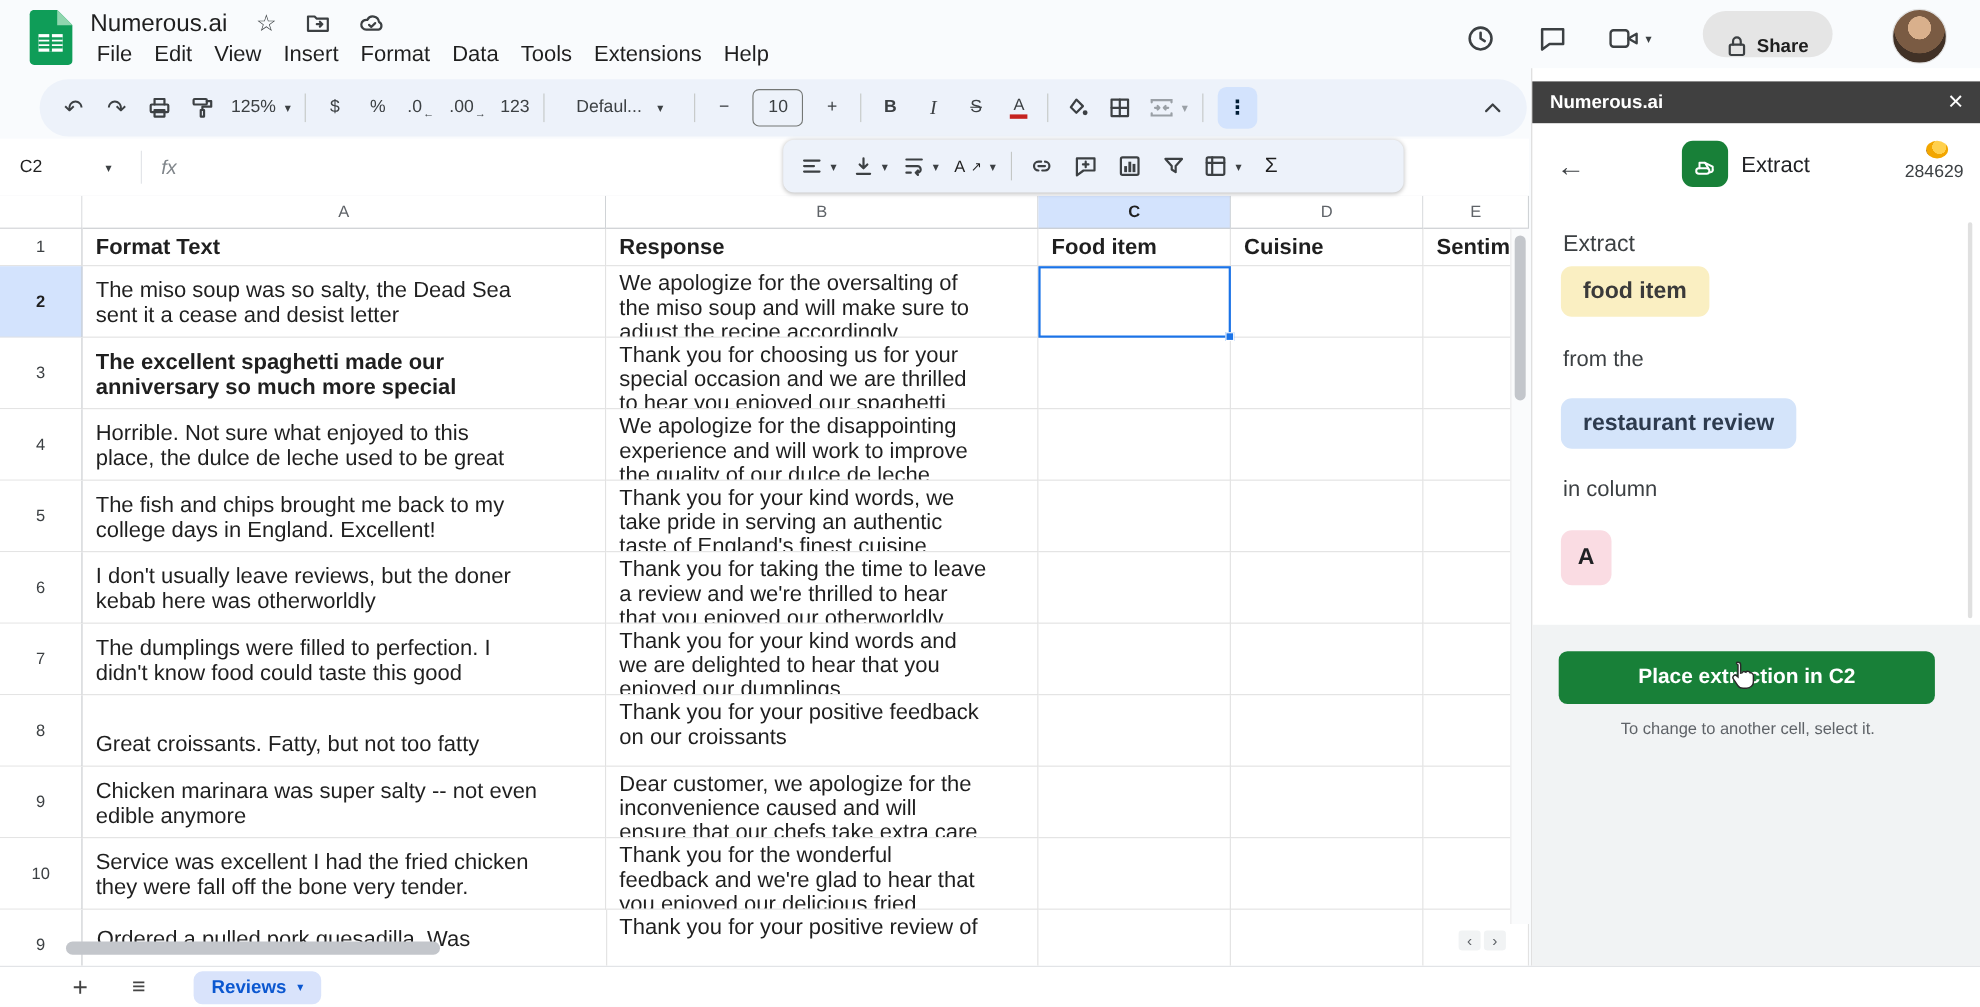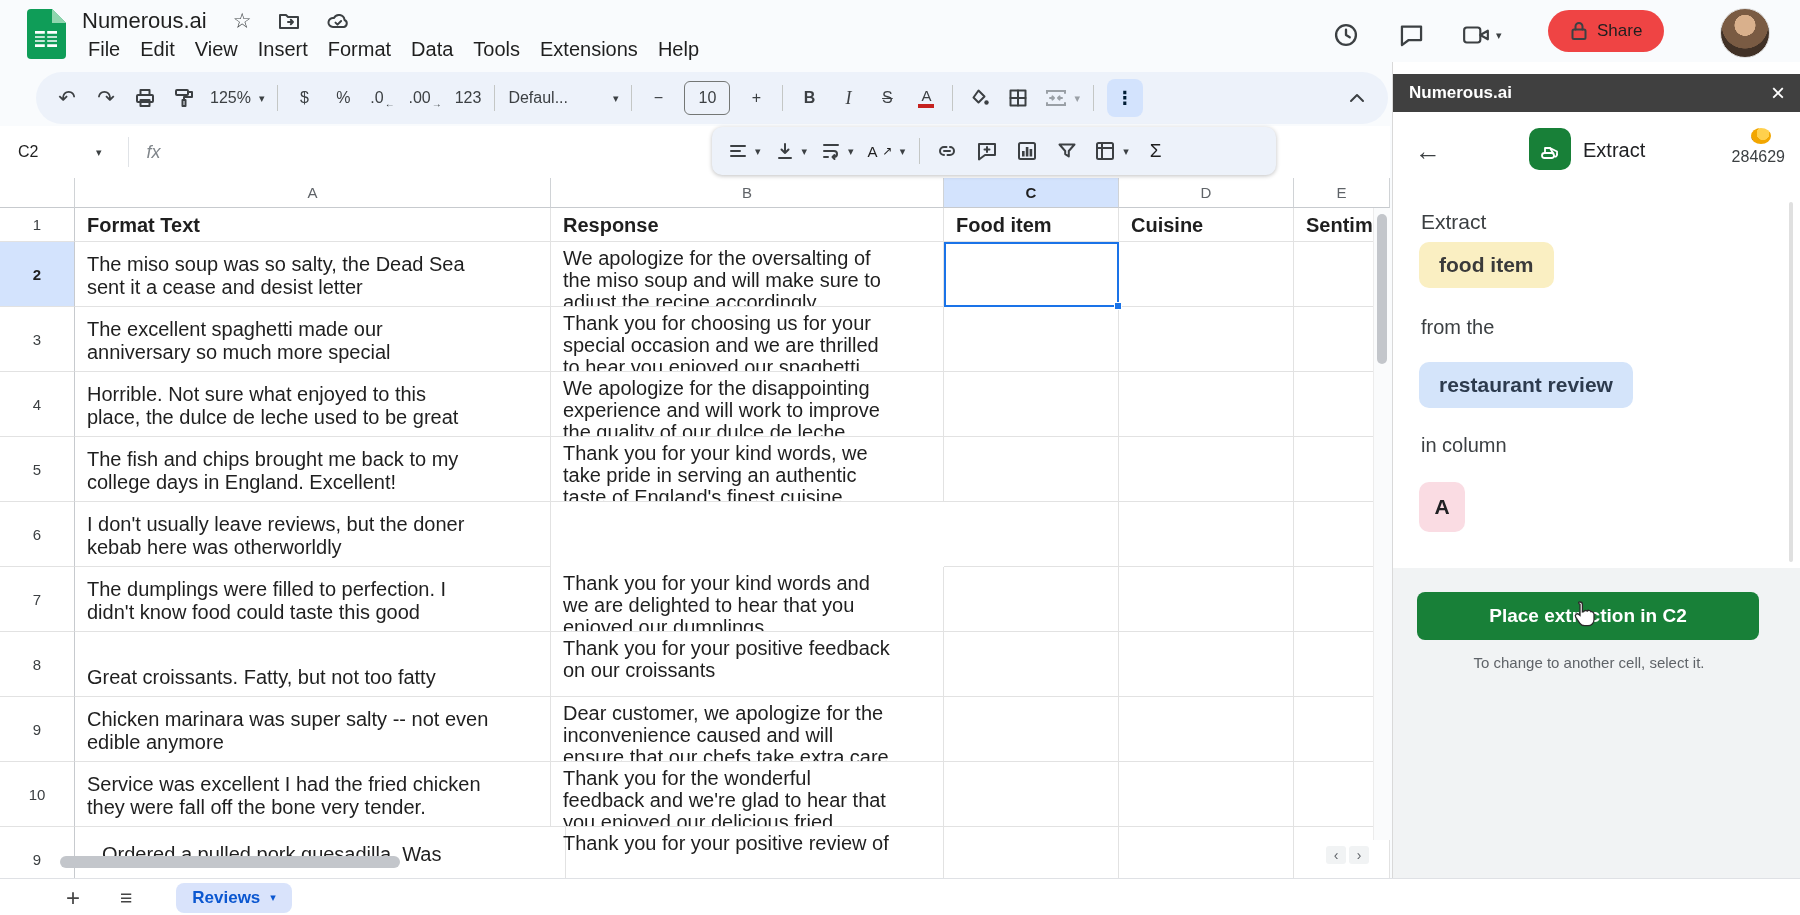--- a/index.html
+++ b/index.html
@@ -7,21 +7,21 @@
        font-family:"Liberation Sans","DejaVu Sans",sans-serif;color:#1f1f1f;}
   .abs{position:absolute;}
   .flex{display:flex;align-items:center;}
   svg{display:block;}
   .ic{stroke:#3c4043;fill:none;stroke-width:2;stroke-linecap:round;stroke-linejoin:round;}
   .icf{fill:#3c4043;stroke:none;}
   
   .title{font-size:22px;color:#1f1f1f;}
   .menu-item{padding:3px 10px;font-size:20px;border-radius:6px;color:#1f1f1f;cursor:default;}
   .topicon{color:#3c4043;}
-  .share{background:#ef4444;border-radius:21px;height:42px;display:flex;align-items:center;gap:9px;padding:0 22px;font-size:17px;font-weight:400;color:#1f1f1f;}
+  .share{background:#e5e5e5;border-radius:21px;height:42px;display:flex;align-items:flex-end;gap:9px;padding:0 22px;font-size:17px;font-weight:700;color:#1f1f1f;}
   .avatar{width:48px;height:48px;border-radius:50%;background:radial-gradient(circle at 50% 34%,#d9b08c 0 26%,#7a5b43 27% 58%,#413126 59%);border:1px solid #e0e0e0;}
   
   .toolbar{background:#edf2fa;border-radius:26px;display:flex;align-items:center;gap:13px;padding:0 18px;color:#3c4043;}
   .tbtn{height:34px;min-width:26px;display:flex;align-items:center;justify-content:center;border-radius:6px;font-size:16px;gap:3px;}
   .tdiv{width:1px;height:26px;background:#c4c7c5;}
   .caret{font-size:11px;color:#3c4043;}
   .fontsize{width:44px;height:32px;border:1px solid #747775;border-radius:6px;display:flex;align-items:center;justify-content:center;font-size:16px;background:#edf2fa;}
   .more{background:#d3e3fd;width:36px;height:38px;border-radius:8px;display:flex;align-items:center;justify-content:center;font-size:18px;font-weight:bold;color:#001d35;}
   .sub{font-size:10px;margin-left:-2px;margin-top:10px;}
   
@@ -151,21 +151,21 @@
     <div class="tbtn">
         <span>.0</span>
         <span class="sub">←</span>
       </div>
     <div class="tbtn">
         <span>.00</span>
         <span class="sub">→</span>
       </div>
     <div class="tbtn">123</div>
     <div class="tdiv"></div>
-    <div class="tbtn" style="gap:14px;width:110px;justify-content:space-between;">
+    <div class="tbtn" style="gap:14px;width:110px;justify-content:center;">
       <span>Defaul...</span>
         <span class="caret">▾</span>
     </div>
     <div class="tdiv"></div>
     <div class="tbtn">−</div>
     <div class="fontsize">10</div>
     <div class="tbtn">+</div>
     <div class="tdiv"></div>
     <div class="tbtn" style="font-weight:700;">B</div>
     <div class="tbtn" style="font-style:italic;font-family:'Liberation Serif',serif;font-size:18px;">I</div>
@@ -287,21 +287,21 @@
       <div class="rhead sel" style="position: absolute; left: 0px; top: 64px; width: 75px; height: 65px; box-sizing: border-box;">2</div>
       <div class="cell colA" style="position: absolute; left: 75px; top: 64px; width: 476px; height: 65px; box-sizing: border-box;">The miso soup was so salty, the Dead Sea
 sent it a cease and desist letter</div>
       <div class="cell colB" style="position: absolute; left: 551px; top: 64px; width: 393px; height: 65px; box-sizing: border-box;">We apologize for the oversalting of
 the miso soup and will make sure to
 adjust the recipe accordingly</div>
       <div class="cell" style="position: absolute; left: 944px; top: 64px; width: 175px; height: 65px; box-sizing: border-box;"></div>
       <div class="cell" style="position: absolute; left: 1119px; top: 64px; width: 175px; height: 65px; box-sizing: border-box;"></div>
       <div class="cell" style="position: absolute; left: 1294px; top: 64px; width: 96px; height: 65px; box-sizing: border-box;"></div>
       <div class="rhead" style="position: absolute; left: 0px; top: 129px; width: 75px; height: 65px; box-sizing: border-box;">3</div>
-      <div class="cell colA" style="position: absolute; left: 75px; top: 129px; width: 476px; height: 65px; box-sizing: border-box;">The excellent spaghetti made our
+      <div class="cell colA" style="position: absolute; left: 75px; top: 129px; width: 476px; height: 65px; box-sizing: border-box; font-weight: bold;">The excellent spaghetti made our
 anniversary so much more special</div>
       <div class="cell colB" style="position: absolute; left: 551px; top: 129px; width: 393px; height: 65px; box-sizing: border-box;">Thank you for choosing us for your
 special occasion and we are thrilled
 to hear you enjoyed our spaghetti</div>
       <div class="cell" style="position: absolute; left: 944px; top: 129px; width: 175px; height: 65px; box-sizing: border-box;"></div>
       <div class="cell" style="position: absolute; left: 1119px; top: 129px; width: 175px; height: 65px; box-sizing: border-box;"></div>
       <div class="cell" style="position: absolute; left: 1294px; top: 129px; width: 96px; height: 65px; box-sizing: border-box;"></div>
       <div class="rhead" style="position: absolute; left: 0px; top: 194px; width: 75px; height: 65px; box-sizing: border-box;">4</div>
       <div class="cell colA" style="position: absolute; left: 75px; top: 194px; width: 476px; height: 65px; box-sizing: border-box;">Horrible. Not sure what enjoyed to this
 place, the dulce de leche used to be great</div>
@@ -316,20 +316,23 @@
 college days in England.  Excellent!</div>
       <div class="cell colB" style="position: absolute; left: 551px; top: 259px; width: 393px; height: 65px; box-sizing: border-box;">Thank you for your kind words, we
 take pride in serving an authentic
 taste of England's finest cuisine</div>
       <div class="cell" style="position: absolute; left: 944px; top: 259px; width: 175px; height: 65px; box-sizing: border-box;"></div>
       <div class="cell" style="position: absolute; left: 1119px; top: 259px; width: 175px; height: 65px; box-sizing: border-box;"></div>
       <div class="cell" style="position: absolute; left: 1294px; top: 259px; width: 96px; height: 65px; box-sizing: border-box;"></div>
       <div class="rhead" style="position: absolute; left: 0px; top: 324px; width: 75px; height: 65px; box-sizing: border-box;">6</div>
       <div class="cell colA" style="position: absolute; left: 75px; top: 324px; width: 476px; height: 65px; box-sizing: border-box;">I don't usually leave reviews, but the doner
 kebab here was otherworldly</div>
+      <div class="cell colB" style="position: absolute; left: 551px; top: 324px; width: 393px; height: 65px; box-sizing: border-box;">Thank you for taking the time to leave
+a review and we're thrilled to hear
+that you enjoyed our otherworldly</div>
       <div class="cell" style="position: absolute; left: 944px; top: 324px; width: 175px; height: 65px; box-sizing: border-box;"></div>
       <div class="cell" style="position: absolute; left: 1119px; top: 324px; width: 175px; height: 65px; box-sizing: border-box;"></div>
       <div class="cell" style="position: absolute; left: 1294px; top: 324px; width: 96px; height: 65px; box-sizing: border-box;"></div>
       <div class="rhead" style="position: absolute; left: 0px; top: 389px; width: 75px; height: 65px; box-sizing: border-box;">7</div>
       <div class="cell colA" style="position: absolute; left: 75px; top: 389px; width: 476px; height: 65px; box-sizing: border-box;">The dumplings were filled to perfection.  I
 didn't know food could taste this good</div>
       <div class="cell colB" style="position: absolute; left: 551px; top: 389px; width: 393px; height: 65px; box-sizing: border-box;">Thank you for your kind words and
 we are delighted to hear that you
 enjoyed our dumplings</div>
       <div class="cell" style="position: absolute; left: 944px; top: 389px; width: 175px; height: 65px; box-sizing: border-box;"></div>
@@ -354,21 +357,21 @@
       <div class="rhead" style="position: absolute; left: 0px; top: 584px; width: 75px; height: 65px; box-sizing: border-box;">10</div>
       <div class="cell colA" style="position: absolute; left: 75px; top: 584px; width: 476px; height: 65px; box-sizing: border-box;">Service was excellent I had the fried chicken
 they were fall off the bone very tender.</div>
       <div class="cell colB" style="position: absolute; left: 551px; top: 584px; width: 393px; height: 65px; box-sizing: border-box;">Thank you for the wonderful
 feedback and we're glad to hear that
 you enjoyed our delicious fried</div>
       <div class="cell" style="position: absolute; left: 944px; top: 584px; width: 175px; height: 65px; box-sizing: border-box;"></div>
       <div class="cell" style="position: absolute; left: 1119px; top: 584px; width: 175px; height: 65px; box-sizing: border-box;"></div>
       <div class="cell" style="position: absolute; left: 1294px; top: 584px; width: 96px; height: 65px; box-sizing: border-box;"></div>
       <div class="rhead" style="position: absolute; left: 0px; top: 649px; width: 75px; height: 65px; box-sizing: border-box;">9</div>
-      <div class="cell colA clipA" style="position: absolute; left: 90px; top: 649px; width: 476px; height: 65px; box-sizing: border-box;">Ordered a pulled pork quesadilla. Was</div>
+      <div class="cell colA clipA" style="position: absolute; left: 76px; top: 649px; width: 476px; height: 65px; box-sizing: border-box;">Ordered a pulled pork quesadilla. Was</div>
       <div class="cell colB" style="position: absolute; left: 551px; top: 649px; width: 393px; height: 65px; box-sizing: border-box;">Thank you for your positive review of</div>
       <div class="cell" style="position: absolute; left: 944px; top: 649px; width: 175px; height: 65px; box-sizing: border-box;"></div>
       <div class="cell" style="position: absolute; left: 1119px; top: 649px; width: 175px; height: 65px; box-sizing: border-box;"></div>
       <div class="cell" style="position: absolute; left: 1294px; top: 649px; width: 96px; height: 65px; box-sizing: border-box;"></div>
       <div class="selbox" style="position: absolute; left: 944px; top: 64px; width: 175px; height: 65px; box-sizing: border-box;"></div>
       <div class="fillhandle" style="position: absolute; left: 1114px; top: 124px; width: 8px; height: 8px; box-sizing: border-box;"></div>
     </div>
 
   <div class="abs" style="left:1373px;top:208px;width:17px;height:632px;background:#fafbfc;border-left:1px solid #ececec;z-index:5;">
     <div class="scrollthumb" style="position:absolute;left:3px;top:6px;width:10px;height:150px;"></div>

